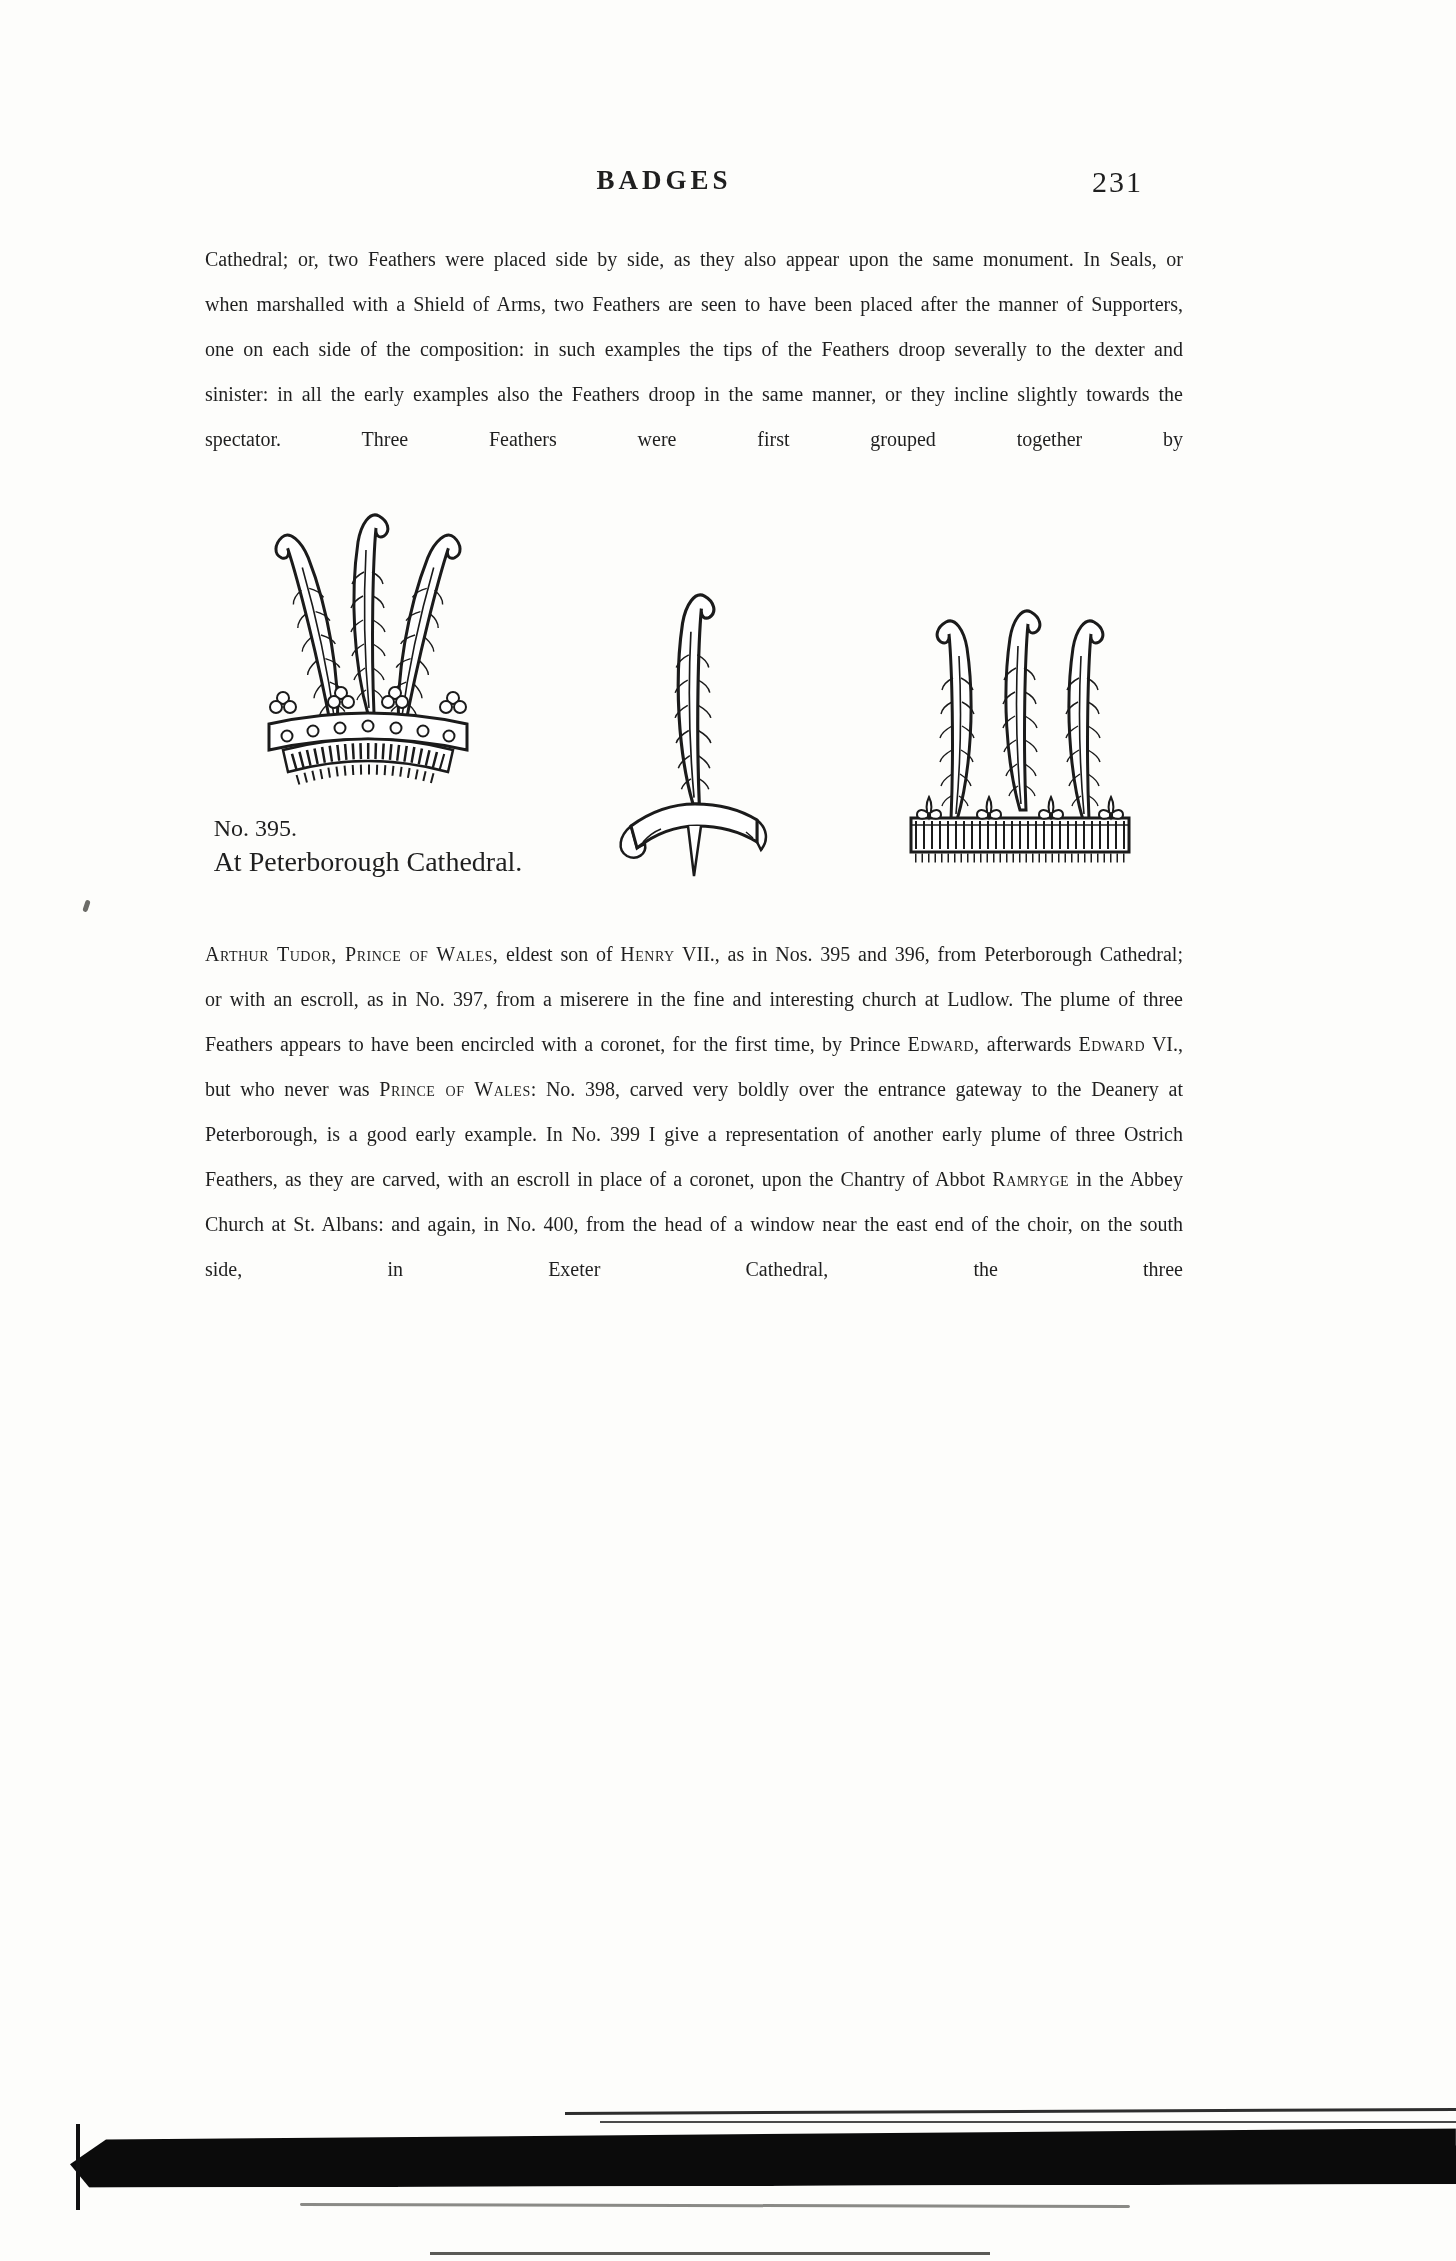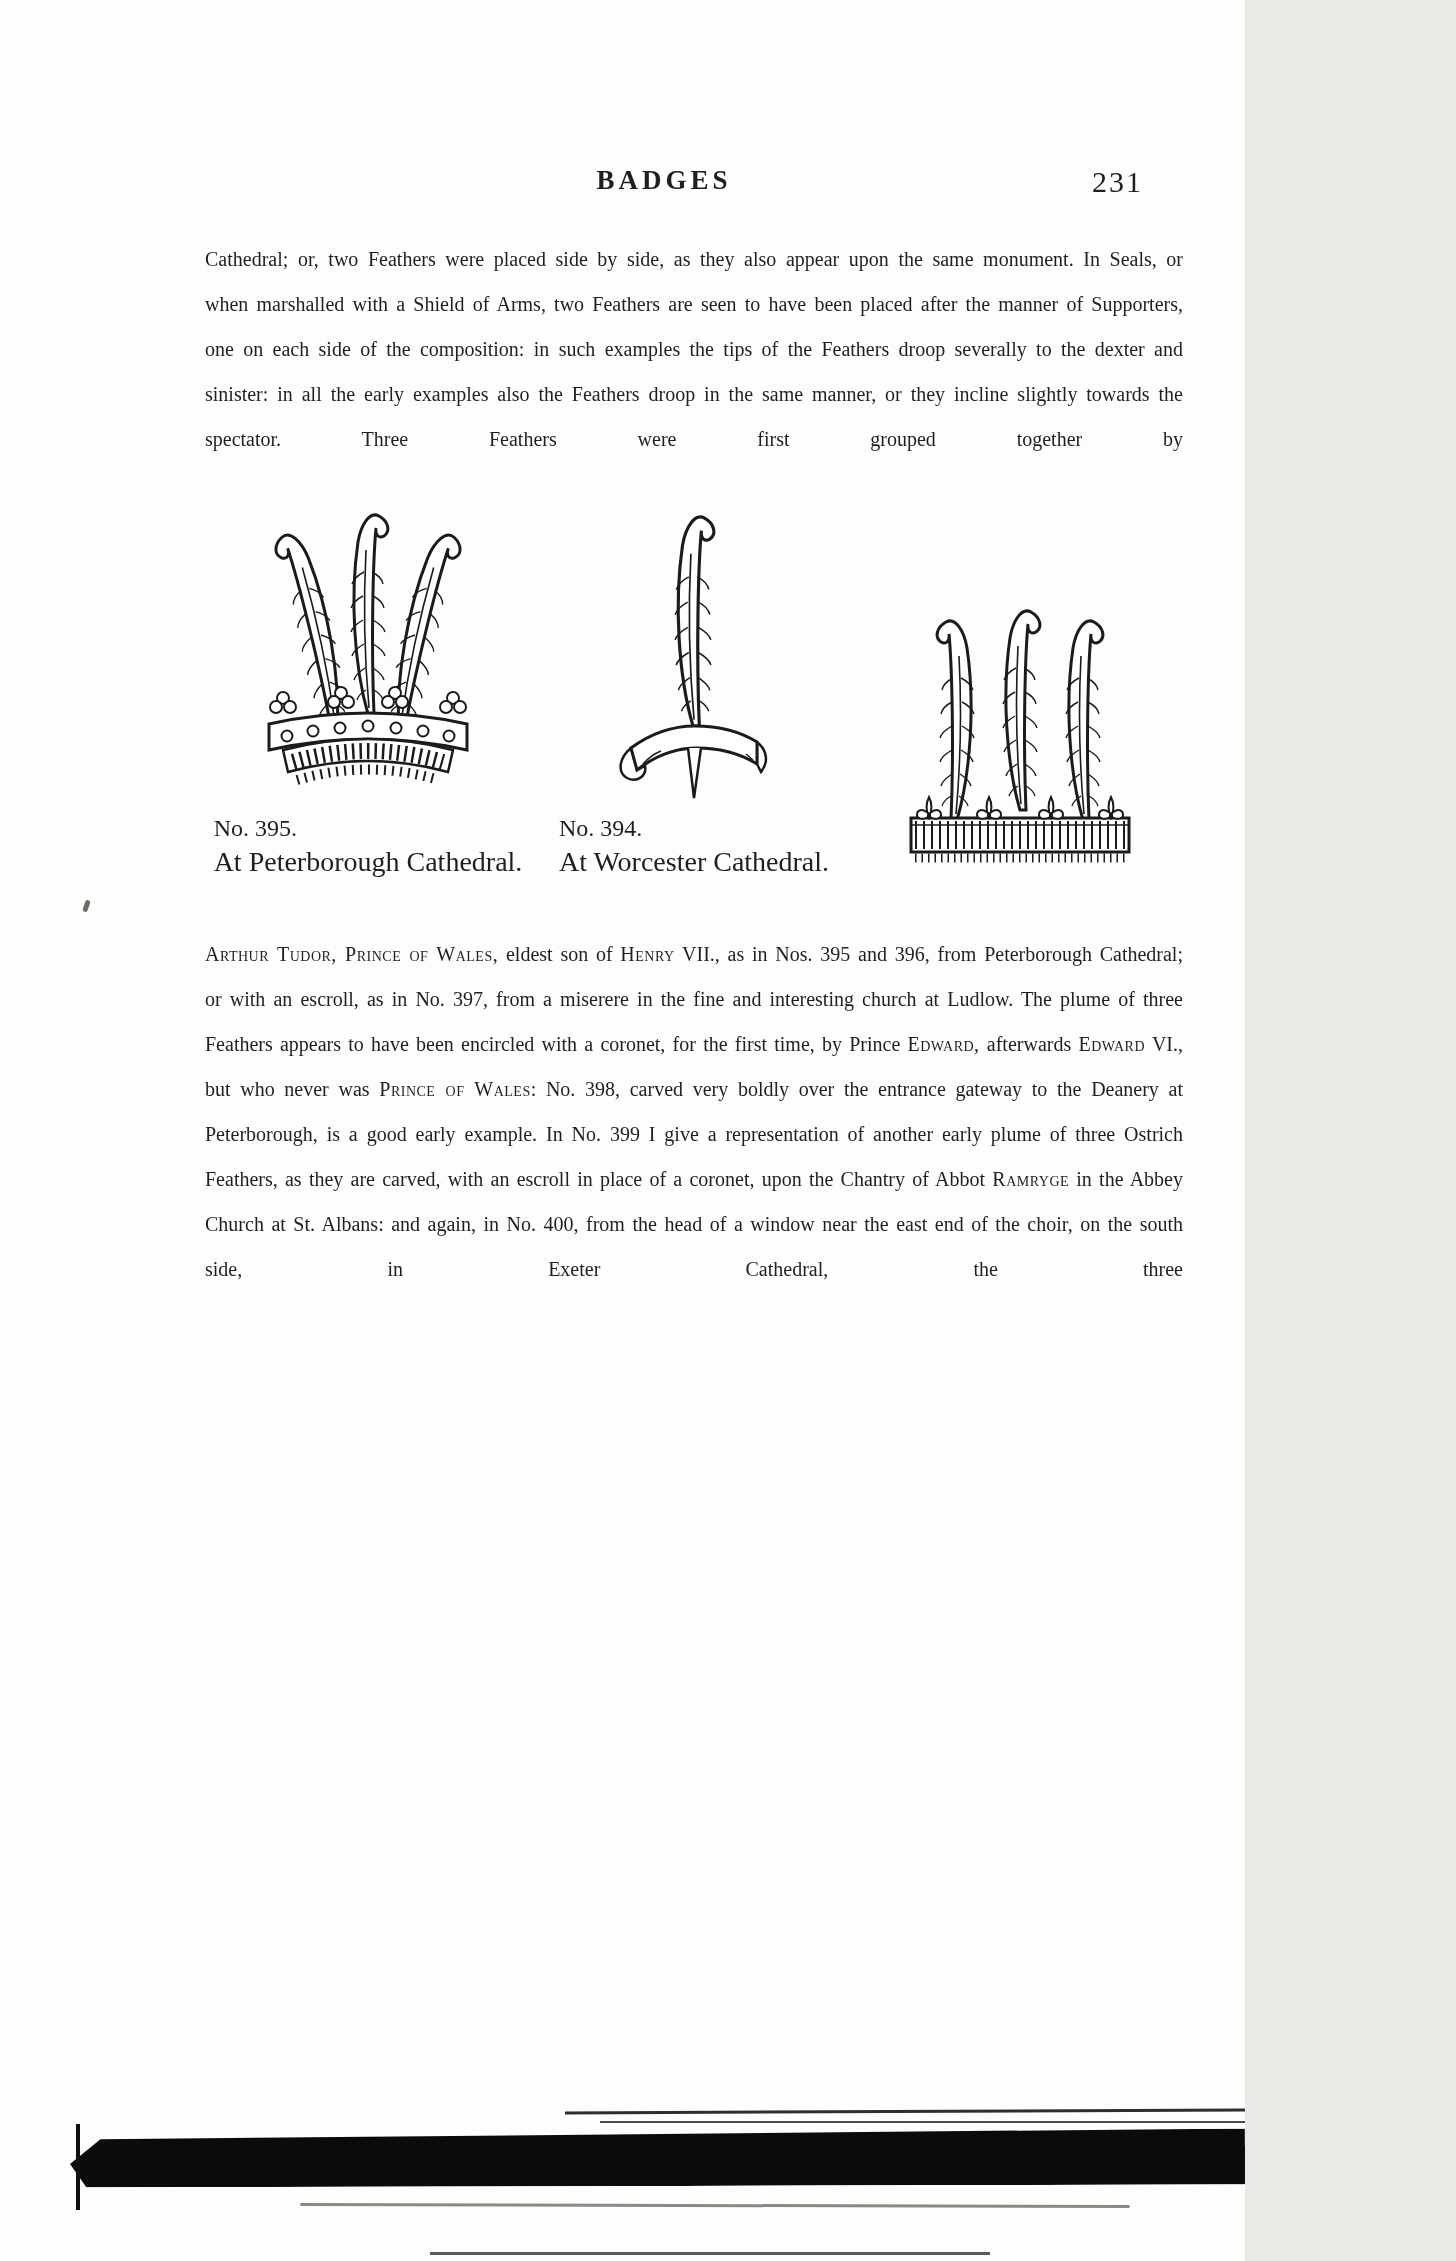--- a/index.html
+++ b/index.html
@@ -1,21 +1,21 @@
 <!DOCTYPE html>
 <html><head>
 <meta charset="utf-8">
 <style>
   * { box-sizing: border-box; }
   html, body { margin: 0; padding: 0; }
   body { background: #e9e9e6; }
 
   .page {
     position: relative;
-    width: 1245px;
+    width: 1456px;
     height: 2261px;
     background: #fdfdfb;
     overflow: hidden;
     font-family: "Liberation Serif", serif;
     color: #1f1f1f;
   }
 
   .column {
     position: absolute;
     left: 205px;
@@ -158,24 +158,20 @@
           </defs>
           <use href="#f394" transform="translate(84,16) scale(1.05)"></use>
           <g fill="#ffffff" stroke="#1b1b1b">
             <path d="M22,248 C10,258 8,272 18,278 C28,283 38,276 36,266 L28,270 Z" stroke-width="2.5"></path>
             <path d="M148,242 C158,250 160,262 152,272 L148,264 Z" stroke-width="2.5"></path>
             <path d="M22,248 Q52,226 86,226 Q122,226 148,242 L148,264 Q122,248 88,248 Q56,248 28,270 Z" stroke-width="3"></path>
             <path d="M34,264 q8,-9 18,-13 M144,260 l-7,-6" fill="none" stroke-width="1.5"></path>
             <path d="M79,248 L85,298 L92,248" stroke-width="2.5"></path>
           </g>
         </svg>
-        <figcaption class="figcaption">
-          <div class="fig-number">No. 394.</div>
-          <div class="fig-location">At Worcester Cathedral.</div>
-        </figcaption>
       </figure>
 
       <figure class="figure">
         <svg width="250" height="300" viewBox="0 0 250 300" aria-hidden="true">
           <defs>
             <g id="f396" stroke="#1b1b1b" fill="#ffffff">
               <path d="M0,200 C-14,152 -18,82 -10,28 C-7,10 2,-3 11,2 C20,7 23,17 16,22 C11,25 7,21 8,14 C5,46 3,128 6,200 Z" stroke-width="3"></path>
               <path d="M1,194 C-3,150 -5,94 -2,36" fill="none" stroke-width="1.6"></path>
               <path d="M-4,58 c-6,3 -10,7 -12,12 M-5,82 c-6,3 -10,7 -12,12 M-5,106 c-7,4 -11,8 -12,12 M-4,130 c-7,4 -11,8 -12,12 M-3,154 c-6,4 -10,8 -11,12 M-2,176 c-5,3 -8,6 -9,10 M4,58 c6,3 10,7 11,12 M5,82 c6,3 10,7 11,12 M5,106 c7,4 11,8 12,12 M5,130 c7,4 11,8 12,12 M5,154 c6,4 10,8 11,12 M6,176 c5,3 8,6 9,10" fill="none" stroke-width="1.4"></path>
             </g>

